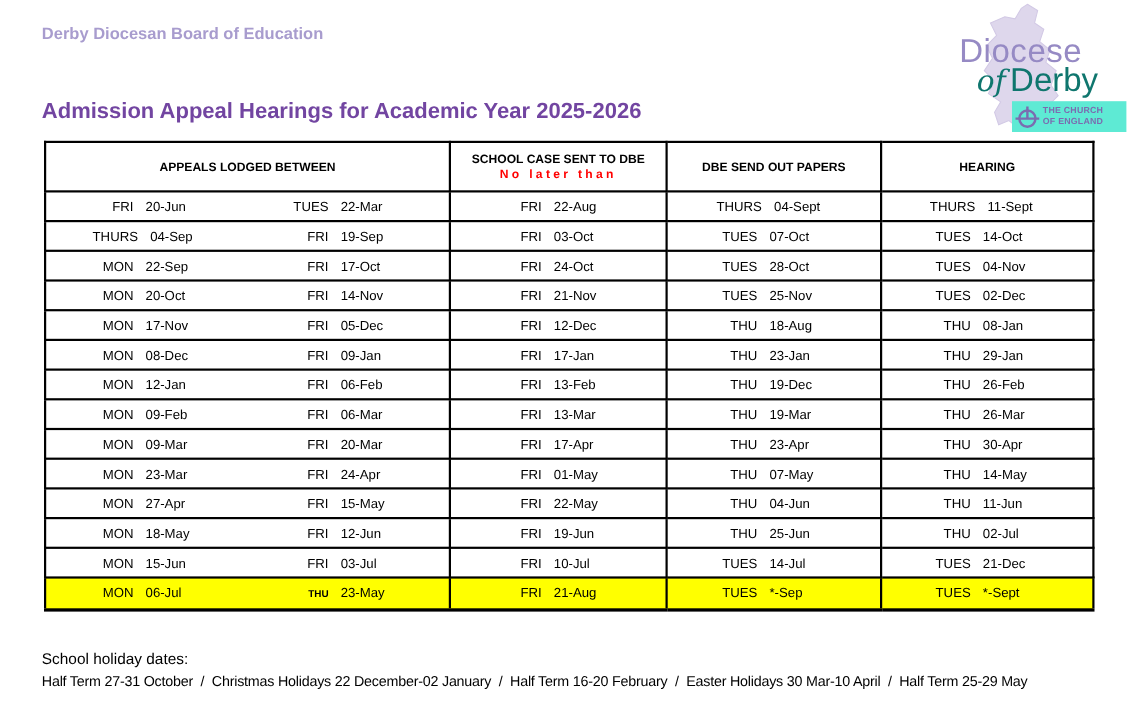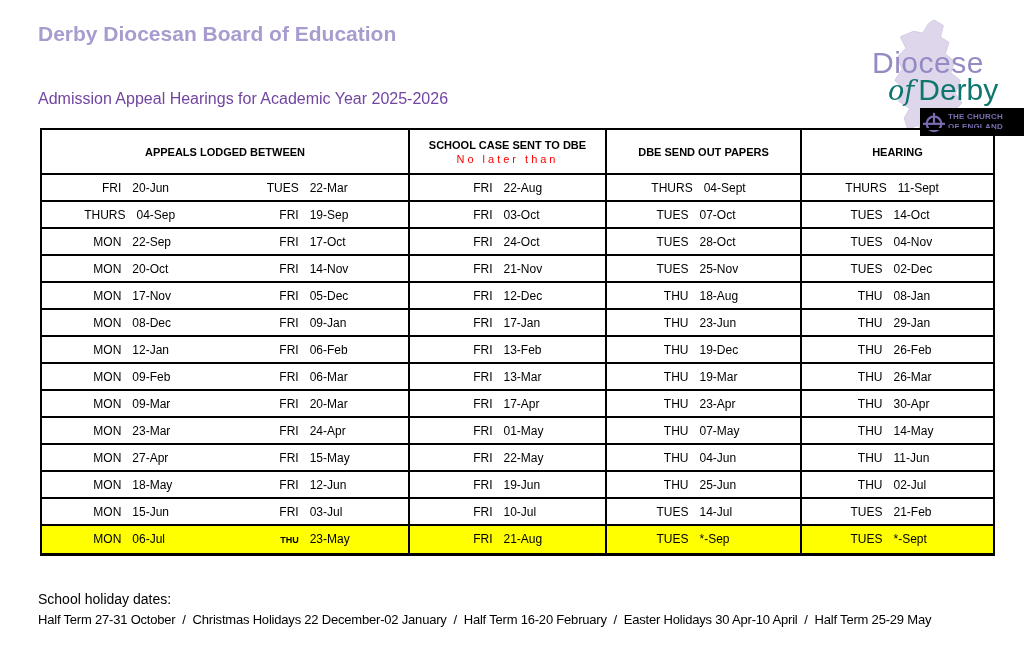--- a/index.html
+++ b/index.html
@@ -1,38 +1,38 @@
 <!DOCTYPE html>
 <html><head>
 <meta charset="utf-8">
 <style>
   * { box-sizing: border-box; }
   html, body { margin: 0; padding: 0; }
   body { font-family: "Liberation Sans", sans-serif; background: #fff; }
   .page { position: relative; width: 1026px; height: 648px; background: #ffffff; overflow: hidden; }
 
-  .org-title { position: absolute; left: 38px; top: 22px; font-size: 21px; font-weight: bold; color: #a89cce; }
-  .doc-title { position: absolute; left: 38px; top: 90px; font-size: 16px; font-weight: normal; color: #7245a1; }
+  .org-title { position: absolute; left: 38px; top: 22px; font-size: 15px; font-weight: bold; color: #a89cce; }
+  .doc-title { position: absolute; left: 38px; top: 90px; font-size: 20px; font-weight: bold; color: #7245a1; }
 
   
-  .logo { position: absolute; left: 866px; top: 18px; width: 160px; height: 122px; text-align: right; }
+  .logo { position: absolute; left: 866px; top: 2px; width: 160px; height: 122px; text-align: right; }
   .logo svg.map { position: absolute; left: 12px; top: 0; width: 112px; height: 118px; }
   .logo .l1 { position: absolute; left: 6px; top: 28px; font-size: 30px; color: #968ac4; letter-spacing: 0.5px; }
   .logo .l2 { position: absolute; left: 22px; top: 55px; font-size: 30px; color: #0f766e; white-space: nowrap; }
   .logo .l2 .of { font-family: "DejaVu Serif", serif; font-style: italic; font-size: 27px; margin-right: 4px; }
-  .coe { position: absolute; left: 54px; top: 90px; width: 104px; height: 28px; background: #000000;
+  .coe { position: absolute; left: 54px; top: 90px; width: 104px; height: 28px; background: #5eead4;
          display: flex; align-items: center; gap: 3px; padding: 2px 3px; }
   .coe svg { flex: 0 0 auto; }
   .coe-text { font-size: 8px; font-weight: bold; color: #7b6cb0; line-height: 1.2; letter-spacing: 0.2px; }
 
   
   table.sched { position: absolute; left: 40px; top: 128px; width: 953px; border-collapse: collapse; table-layout: fixed; padding-left: 44px; }
   table.sched, table.sched th, table.sched td { border: 2px solid #000; }
   table.sched th { height: 45px; font-size: 11px; font-weight: bold; text-align: center; color: #000; padding: 2px; vertical-align: middle; }
-  .hdr-sub { color: #ff0000; font-weight: normal; letter-spacing: 3px; margin-top: 2px; font-size: 11px; }
+  .hdr-sub { color: #ff0000; font-weight: bold; letter-spacing: 3px; margin-top: 2px; font-size: 11px; }
   table.sched td { height: 27px; font-size: 12px; text-align: center; vertical-align: middle; padding: 0 2px; background: #fff; }
 
   .pair { display: inline-flex; align-items: baseline; }
   .pair .day  { min-width: 44px; text-align: right; padding-right: 11px; }
   .pair .date { min-width: 52px; text-align: left; }
   td.c1 .half { display: inline-flex; width: 49%; justify-content: center; }
   td.c4 .date { font-weight: normal; }
 
   tr.hl td { background: #ffff00; border-bottom: 3px solid #000; height: 29px; }
   tr.hl td.c1 .half:last-child .day { font-size: 9px; font-weight: bold; }
@@ -224,21 +224,21 @@
                 <span class="day">FRI</span>
                 <span class="date">09-Jan</span>
               </span>
             </span></td>
           <td class="c2"><span class="pair">
               <span class="day">FRI</span>
               <span class="date">17-Jan</span>
             </span></td>
           <td class="c3"><span class="pair">
               <span class="day">THU</span>
-              <span class="date">23-Jun</span>
+              <span class="date">23-Jan</span>
             </span></td>
           <td class="c4"><span class="pair">
               <span class="day">THU</span>
               <span class="date">29-Jan</span>
             </span></td>
         </tr>
         <tr>
           <td class="c1"><span class="half">
               <span class="pair">
                 <span class="day">MON</span>
@@ -403,21 +403,21 @@
           <td class="c2"><span class="pair">
               <span class="day">FRI</span>
               <span class="date">10-Jul</span>
             </span></td>
           <td class="c3"><span class="pair">
               <span class="day">TUES</span>
               <span class="date">14-Jul</span>
             </span></td>
           <td class="c4"><span class="pair">
               <span class="day">TUES</span>
-              <span class="date">21-Feb</span>
+              <span class="date">21-Dec</span>
             </span></td>
         </tr>
         <tr class="hl">
           <td class="c1"><span class="half">
               <span class="pair">
                 <span class="day">MON</span>
                 <span class="date">06-Jul</span>
               </span>
             </span><span class="half">
               <span class="pair">
@@ -435,15 +435,15 @@
             </span></td>
           <td class="c4"><span class="pair">
               <span class="day">TUES</span>
               <span class="date">*-Sept</span>
             </span></td>
         </tr>
       </tbody>
   </table>
 
   <div class="foot-head">School holiday dates:</div>
-  <div class="foot-text">Half Term 27-31 October  /  Christmas Holidays 22 December-02 January  /  Half Term 16-20 February  /  Easter Holidays 30 Apr-10 April  /  Half Term 25-29 May</div>
+  <div class="foot-text">Half Term 27-31 October  /  Christmas Holidays 22 December-02 January  /  Half Term 16-20 February  /  Easter Holidays 30 Mar-10 April  /  Half Term 25-29 May</div>
 
 </div>
 
 </body></html>

